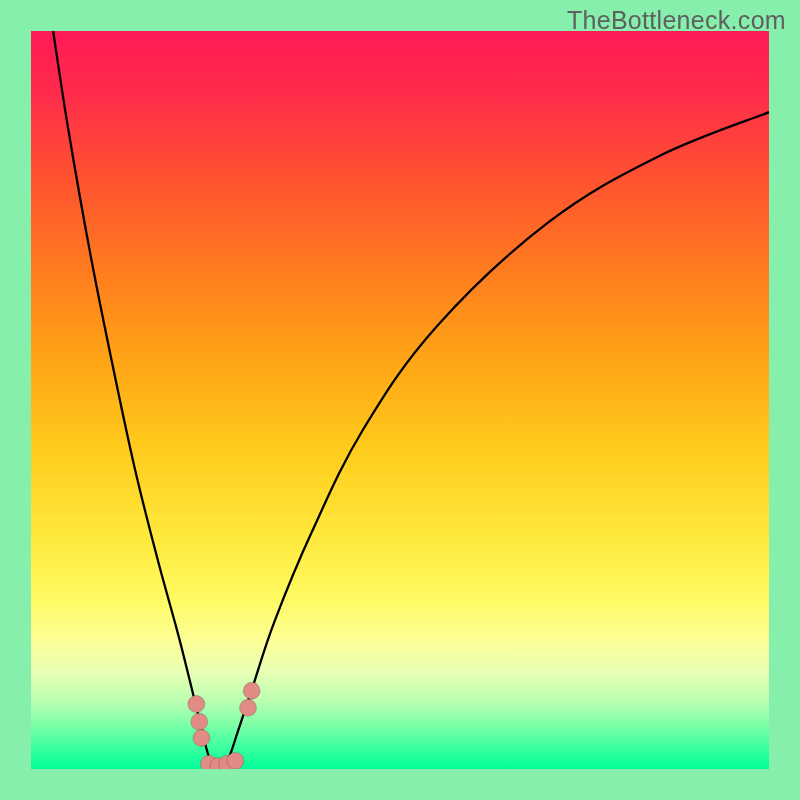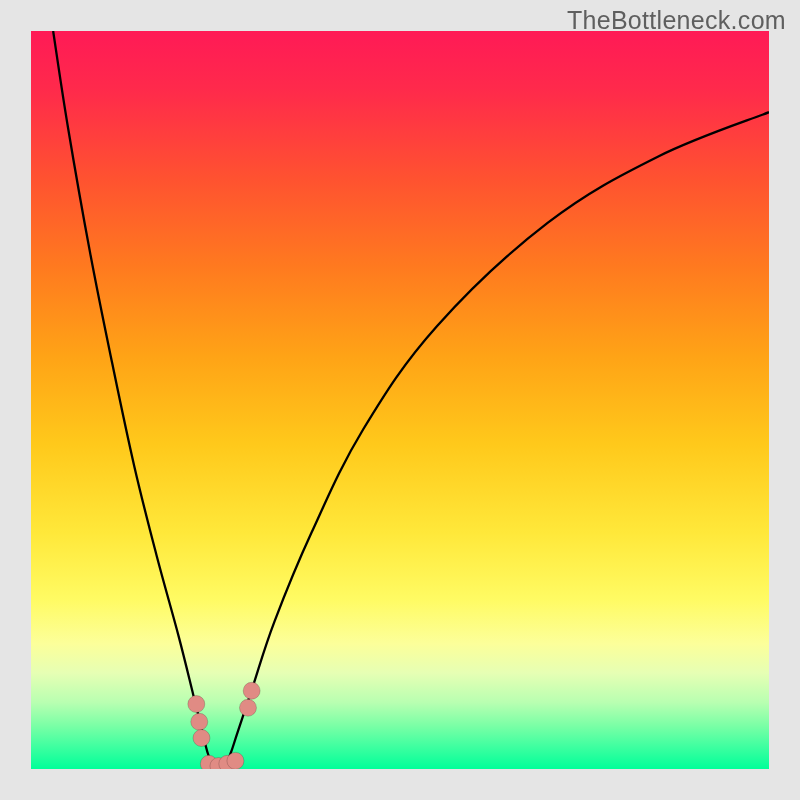--- a/index.html
+++ b/index.html
@@ -8,21 +8,21 @@
     width: 800px;
     height: 800px;
     overflow: hidden;
     background: #000;
     font-family: Arial, Helvetica, sans-serif;
   }
   .frame {
     position: relative;
     width: 800px;
     height: 800px;
-    background: #e5e5e5;
+    background: #86efac;
   }
   .plot {
     position: absolute;
     left: 31px;
     top: 31px;
     width: 738px;
     height: 738px;
     background: linear-gradient(to bottom,
       #ff1a56 0%,
       #ff2a4b 8%,

